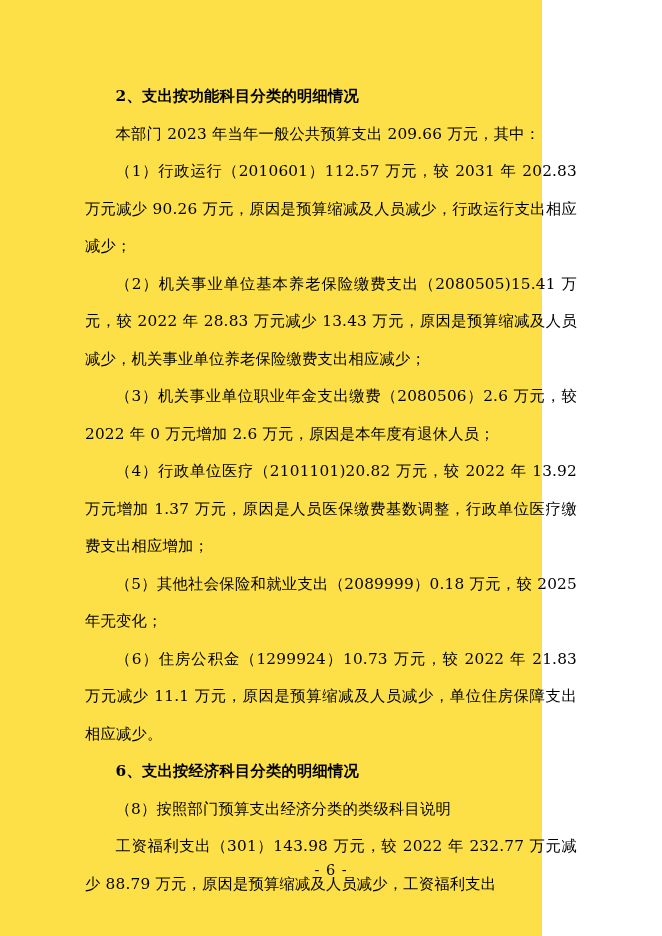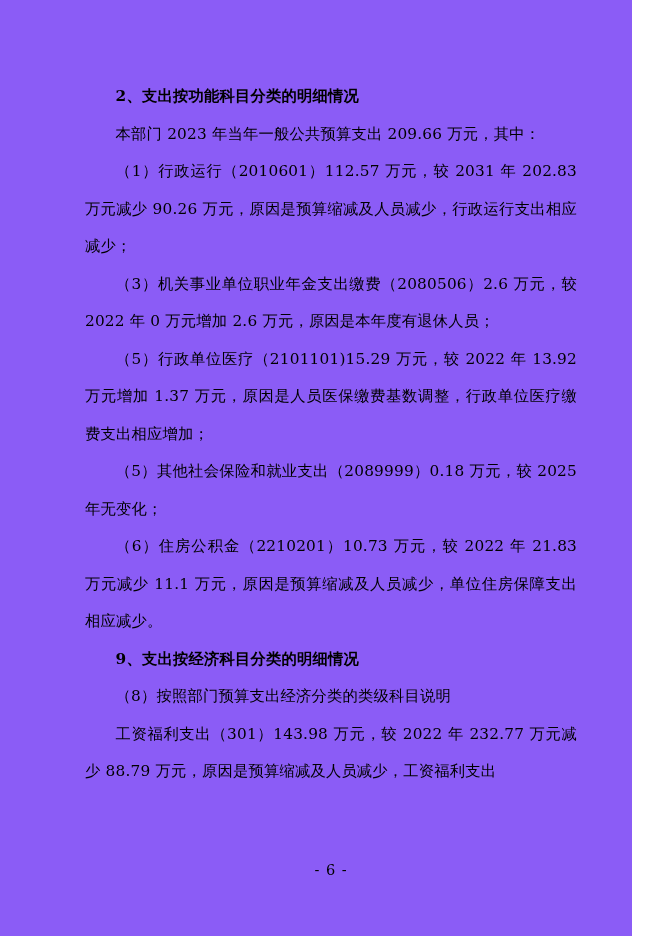--- a/index.html
+++ b/index.html
@@ -12,23 +12,23 @@
     height: 936px;
     font-family: "DejaVu Serif", "Liberation Serif", serif;
     color: #000000;
     position: relative;
     overflow: hidden;
   }
   .page {
     position: absolute;
     left: 0;
     top: 0;
-    width: 632px;
+    width: 542px;
     height: 936px;
-    background: #8b5cf6;
+    background: #fde047;
   }
   .content {
     position: absolute;
     left: 85px;
     top: 78px;
     width: 492px;
   }
   p {
     margin: 0 0 0 0;
     font-size: 15.3px;
@@ -64,30 +64,31 @@
 
 <div class="page">
   <div class="content">
 
     <p class="indent bold">2、支出按功能科目分类的明细情况</p>
 
     <p class="indent">本部门 2023 年当年一般公共预算支出 209.66 万元，其中：</p>
 
     <p class="indent">（1）行政运行（2010601）112.57 万元，较 2031 年 202.83 万元减少 90.26 万元，原因是预算缩减及人员减少，行政运行支出相应减少；</p>
 
+    <p class="indent">（2）机关事业单位基本养老保险缴费支出（2080505)15.41 万元，较 2022 年 28.83 万元减少 13.43 万元，原因是预算缩减及人员减少，机关事业单位养老保险缴费支出相应减少；</p>
 
     <p class="indent">（3）机关事业单位职业年金支出缴费（2080506）2.6 万元，较 2022 年 0 万元增加 2.6 万元，原因是本年度有退休人员；</p>
 
-    <p class="indent">（5）行政单位医疗（2101101)15.29 万元，较 2022 年 13.92 万元增加 1.37 万元，原因是人员医保缴费基数调整，行政单位医疗缴费支出相应增加；</p>
+    <p class="indent">（4）行政单位医疗（2101101)20.82 万元，较 2022 年 13.92 万元增加 1.37 万元，原因是人员医保缴费基数调整，行政单位医疗缴费支出相应增加；</p>
 
     <p class="indent">（5）其他社会保险和就业支出（2089999）0.18 万元，较 2025 年无变化；</p>
 
-    <p class="indent">（6）住房公积金（2210201）10.73 万元，较 2022 年 21.83 万元减少 11.1 万元，原因是预算缩减及人员减少，单位住房保障支出相应减少。</p>
+    <p class="indent">（6）住房公积金（1299924）10.73 万元，较 2022 年 21.83 万元减少 11.1 万元，原因是预算缩减及人员减少，单位住房保障支出相应减少。</p>
 
-    <p class="indent bold">9、支出按经济科目分类的明细情况</p>
+    <p class="indent bold">6、支出按经济科目分类的明细情况</p>
 
     <p class="indent">（8）按照部门预算支出经济分类的类级科目说明</p>
 
 
     <p class="indent">工资福利支出（301）143.98 万元，较 2022 年 232.77 万元减少 88.79 万元，原因是预算缩减及人员减少，工资福利支出</p>
 
   </div>
 
   <div class="page-number">
     <span class="pn-inner">- 6 -</span>

